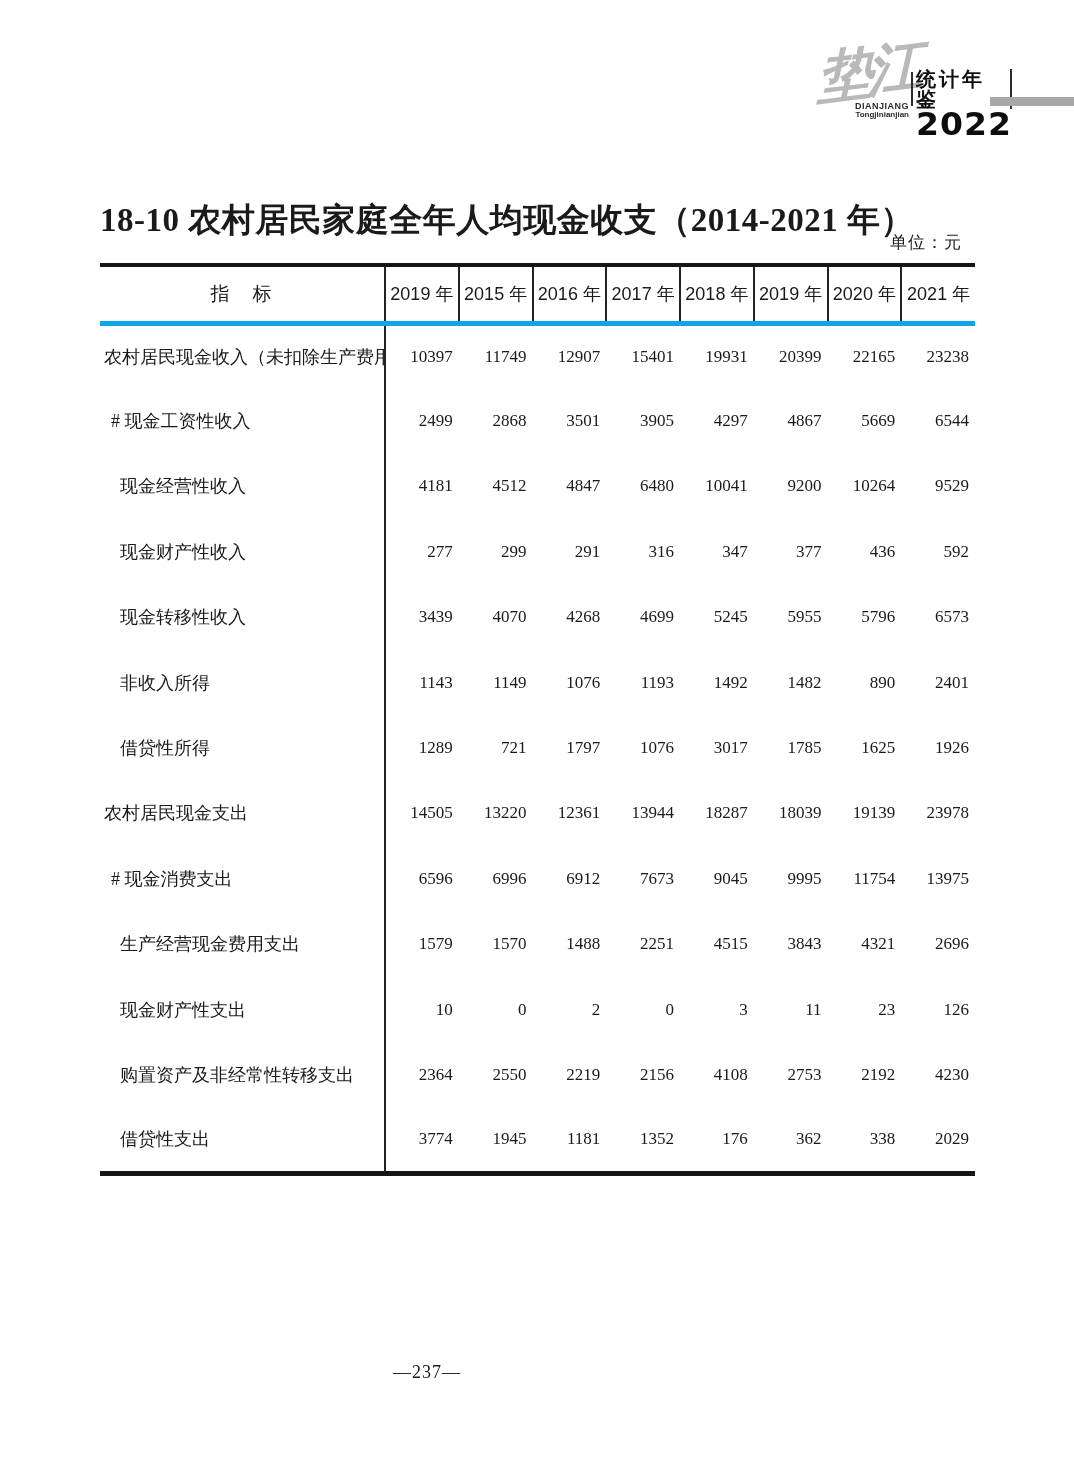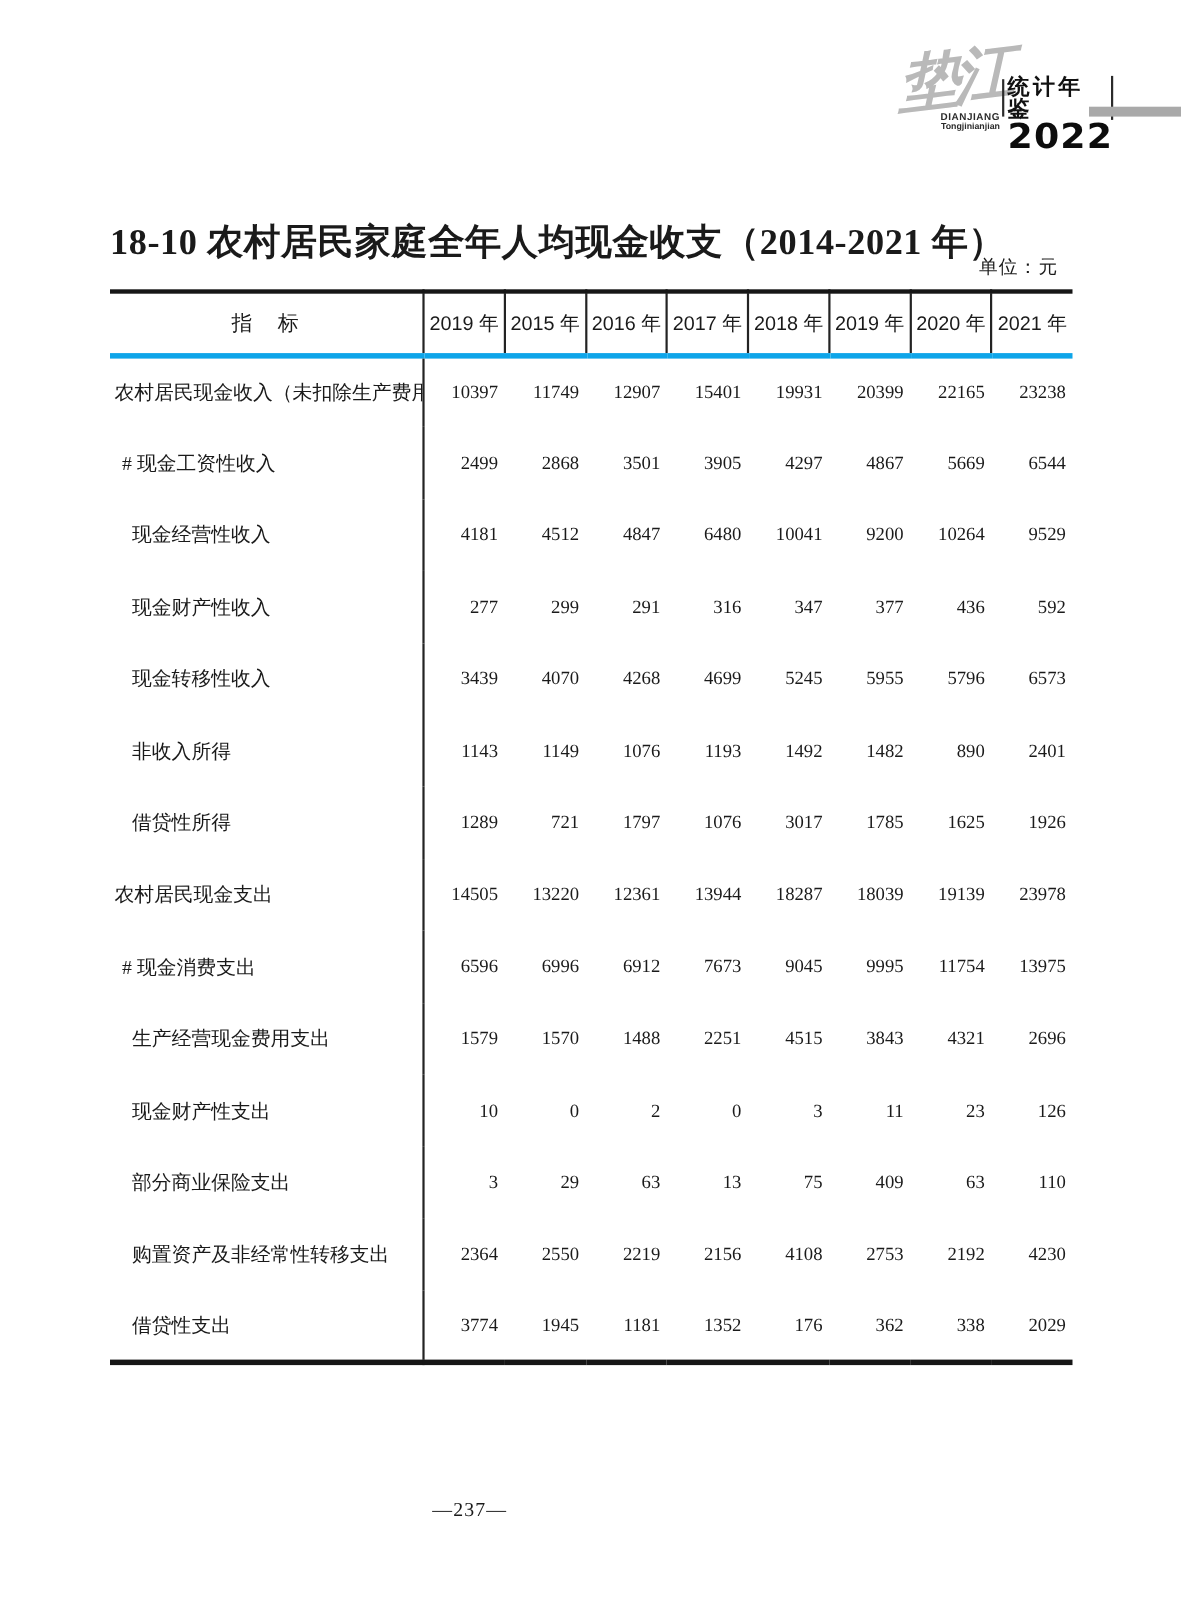--- a/index.html
+++ b/index.html
@@ -241,31 +241,20 @@
         <td class="num">10</td>
         <td class="num">0</td>
         <td class="num">2</td>
         <td class="num">0</td>
         <td class="num">3</td>
         <td class="num">11</td>
         <td class="num">23</td>
         <td class="num">126</td>
       </tr>
       <tr>
-        <td class="label ind2">部分商业保险支出</td>
-        <td class="num">3</td>
-        <td class="num">29</td>
-        <td class="num">63</td>
-        <td class="num">13</td>
-        <td class="num">75</td>
-        <td class="num">409</td>
-        <td class="num">63</td>
-        <td class="num">110</td>
-      </tr>
-      <tr>
         <td class="label ind2">购置资产及非经常性转移支出</td>
         <td class="num">2364</td>
         <td class="num">2550</td>
         <td class="num">2219</td>
         <td class="num">2156</td>
         <td class="num">4108</td>
         <td class="num">2753</td>
         <td class="num">2192</td>
         <td class="num">4230</td>
       </tr>

